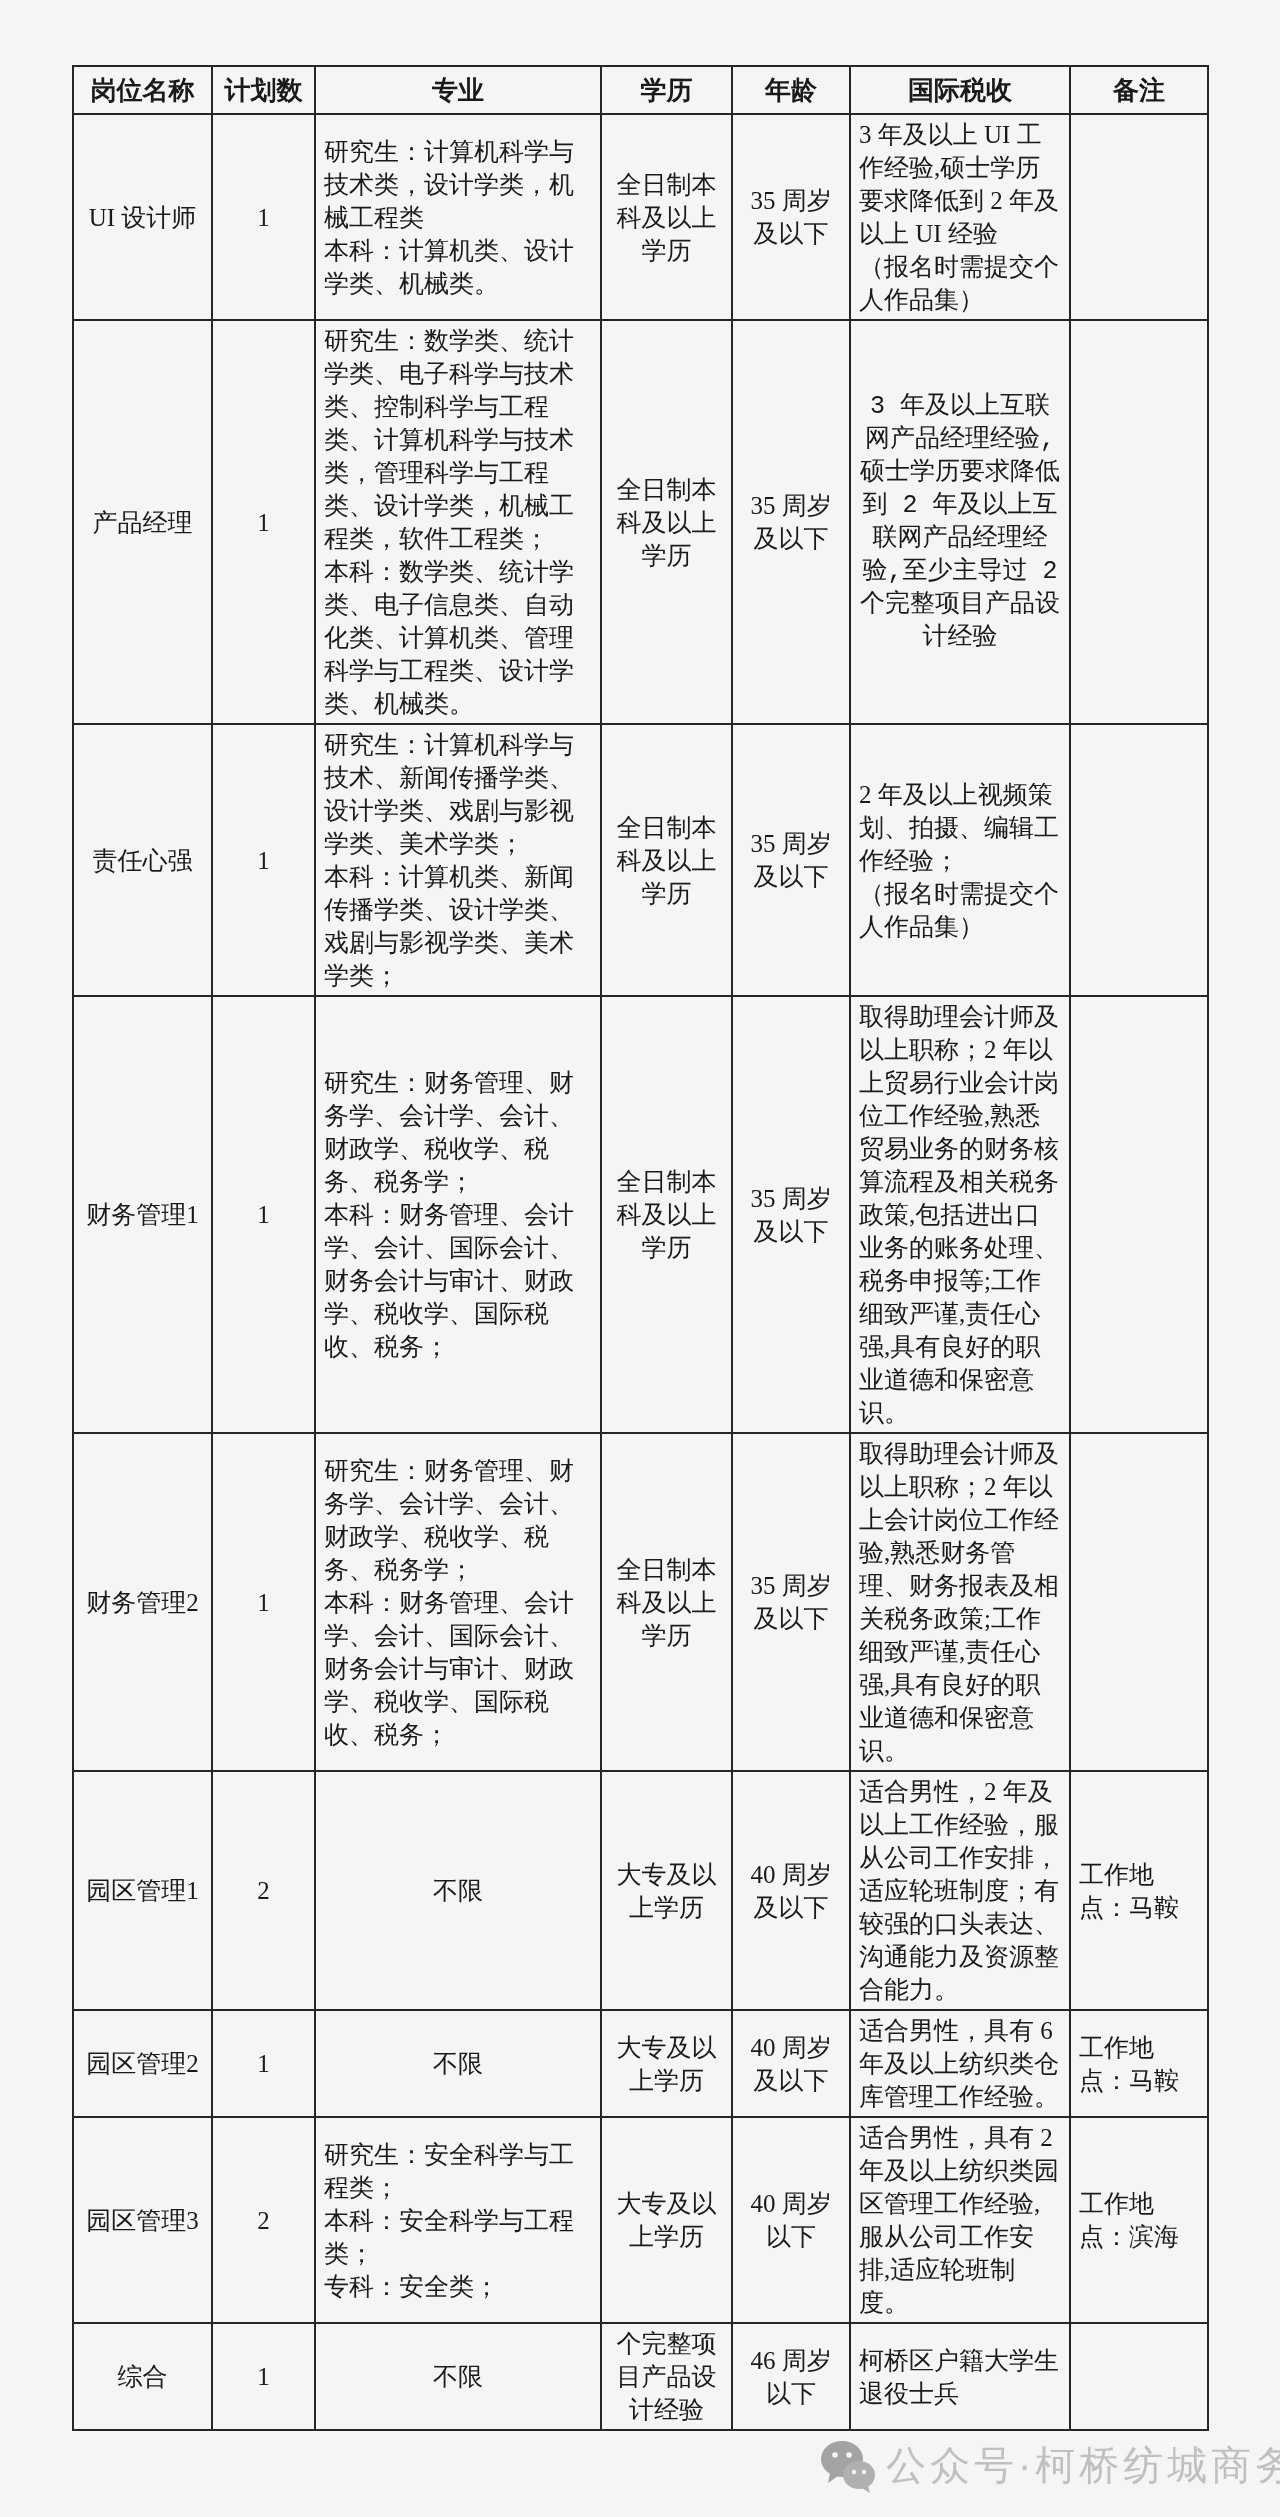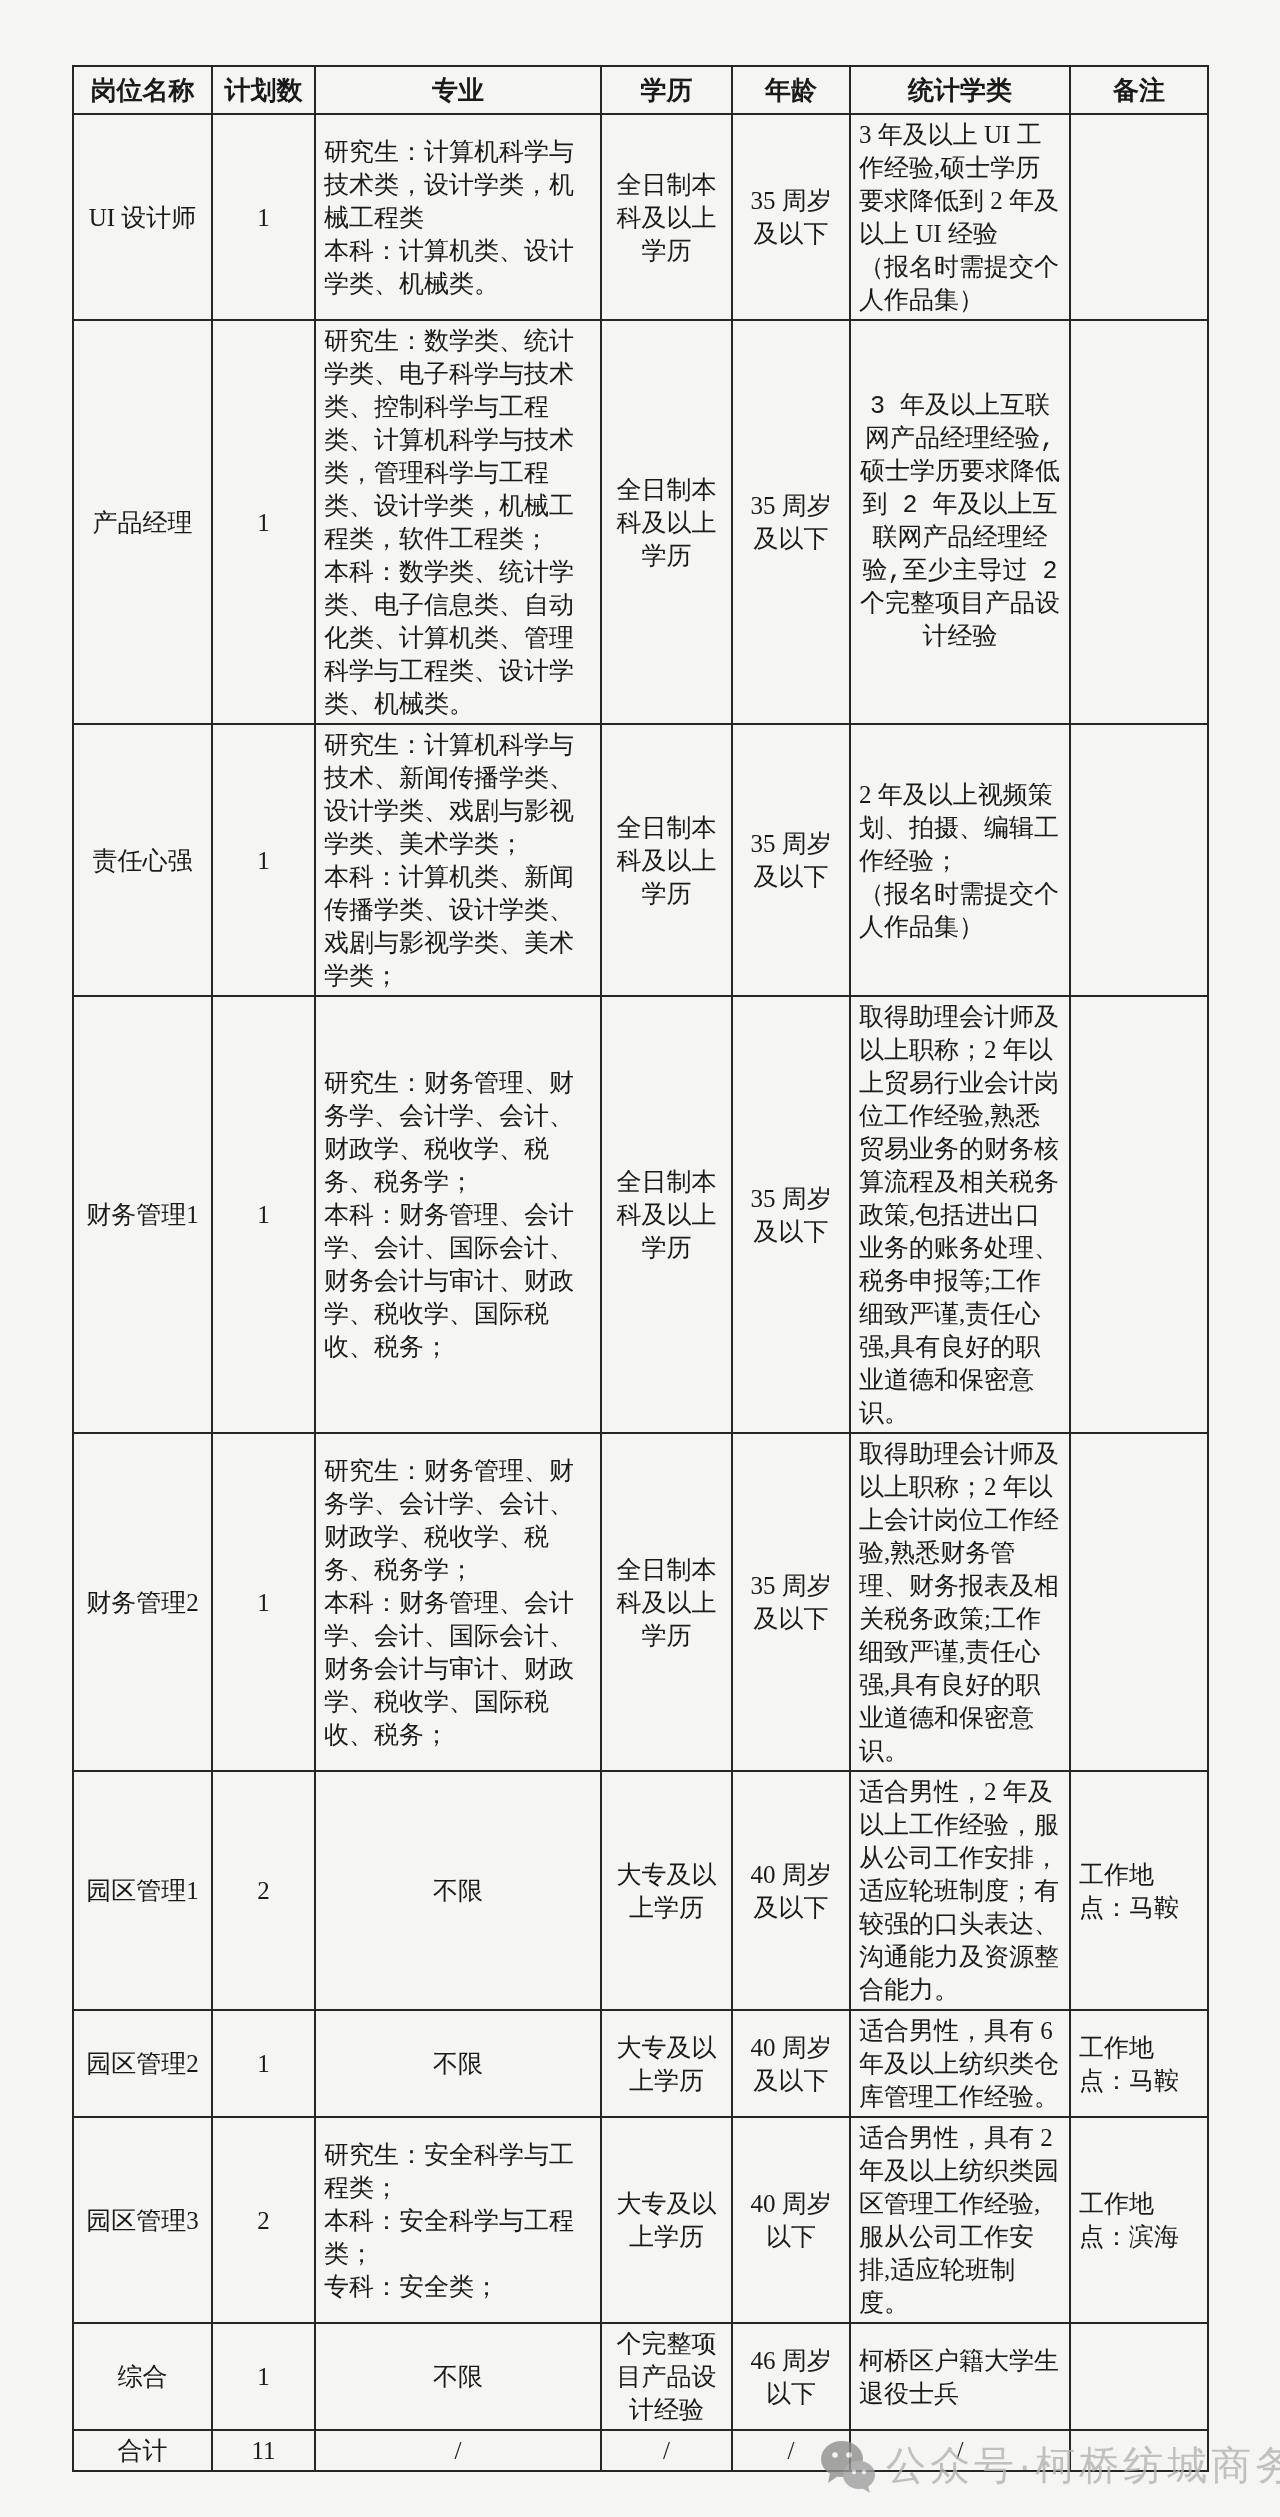--- a/index.html
+++ b/index.html
@@ -72,21 +72,21 @@
       <col style="width:220px">
       <col style="width:138px">
     </colgroup>
     <thead>
       <tr id="header-row">
           <th>岗位名称</th>
           <th>计划数</th>
           <th>专业</th>
           <th>学历</th>
           <th>年龄</th>
-          <th>统计学类</th>
+          <th>国际税收</th>
           <th>备注</th>
         </tr>
     </thead>
     <tbody id="table-body">
         <tr>
           <td class="col-position ac">UI 设计师</td>
           <td class="col-plan-count ac">1</td>
           <td class="col-major al">研究生：计算机科学与技术类，设计学类，机械工程类
 本科：计算机类、设计学类、机械类。</td>
           <td class="col-education ac">全日制本科及以上学历</td>
@@ -167,29 +167,20 @@
         </tr>
         <tr>
           <td class="col-position ac">综合</td>
           <td class="col-plan-count ac">1</td>
           <td class="col-major ac">不限</td>
           <td class="col-education ac">个完整项目产品设计经验</td>
           <td class="col-age ac">46 周岁以下</td>
           <td class="col-qual al">柯桥区户籍大学生退役士兵</td>
           <td class="col-note al"></td>
         </tr>
-        <tr>
-          <td class="col-position ac">合计</td>
-          <td class="col-plan-count ac">11</td>
-          <td class="col-major ac">/</td>
-          <td class="col-education ac">/</td>
-          <td class="col-age ac">/</td>
-          <td class="col-qual ac">/</td>
-          <td class="col-note al"></td>
-        </tr>
       </tbody>
   </table>
 
   <div class="watermark">
     <svg class="wm-icon" viewBox="0 0 56 54" xmlns="http://www.w3.org/2000/svg">
       <ellipse cx="22" cy="20" rx="21" ry="18" fill="#8f8f8f"></ellipse>
       <path d="M10 34 L8 44 L18 37 Z" fill="#8f8f8f"></path>
       <circle cx="15" cy="16" r="2.8" fill="#f5f5f3"></circle>
       <circle cx="29" cy="16" r="2.8" fill="#f5f5f3"></circle>
       <ellipse cx="39" cy="36" rx="16" ry="14" fill="#a0a0a0"></ellipse>

